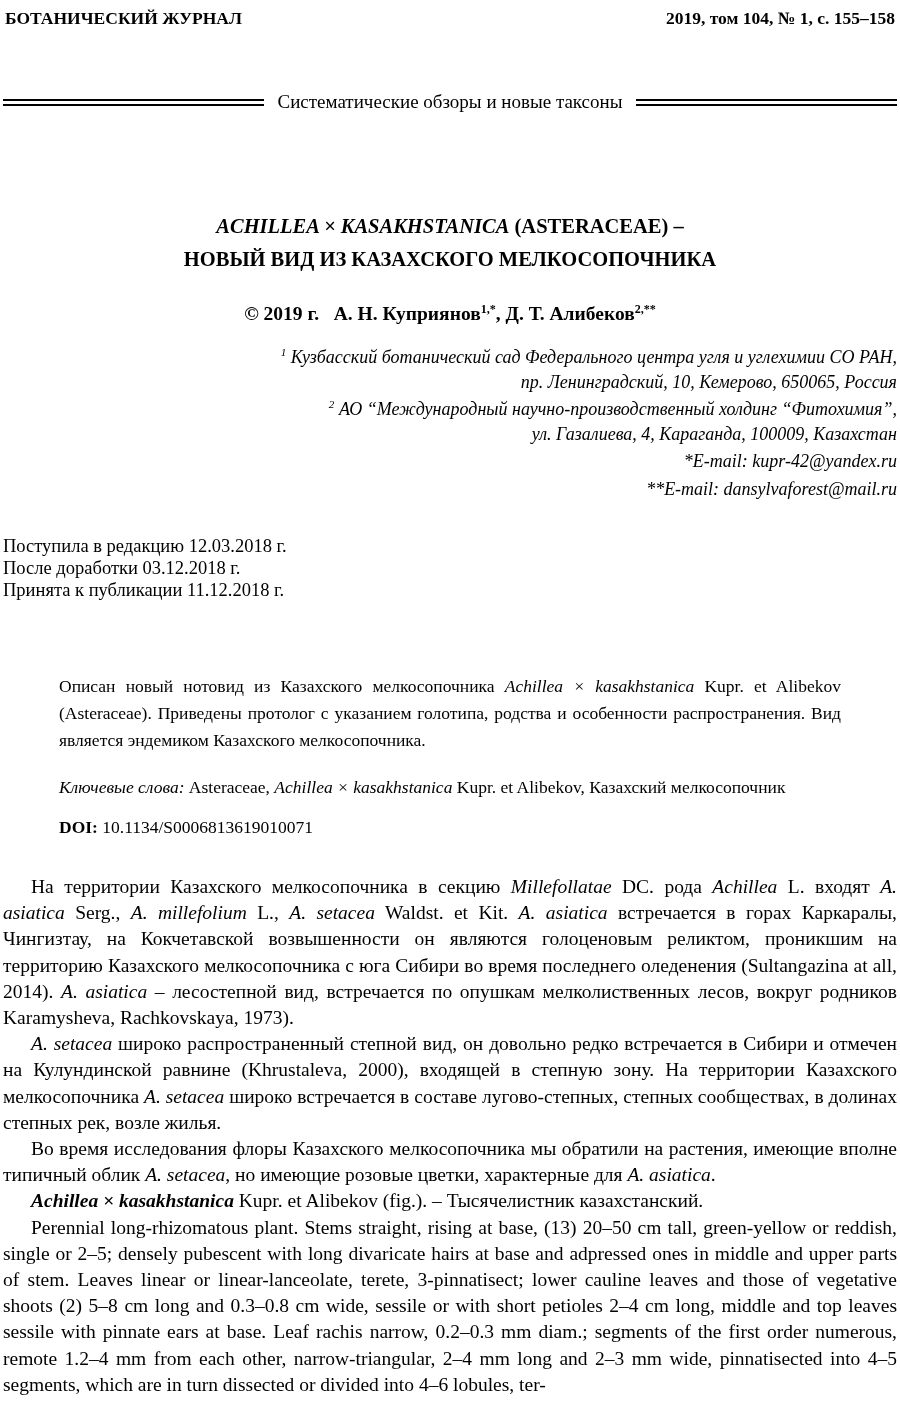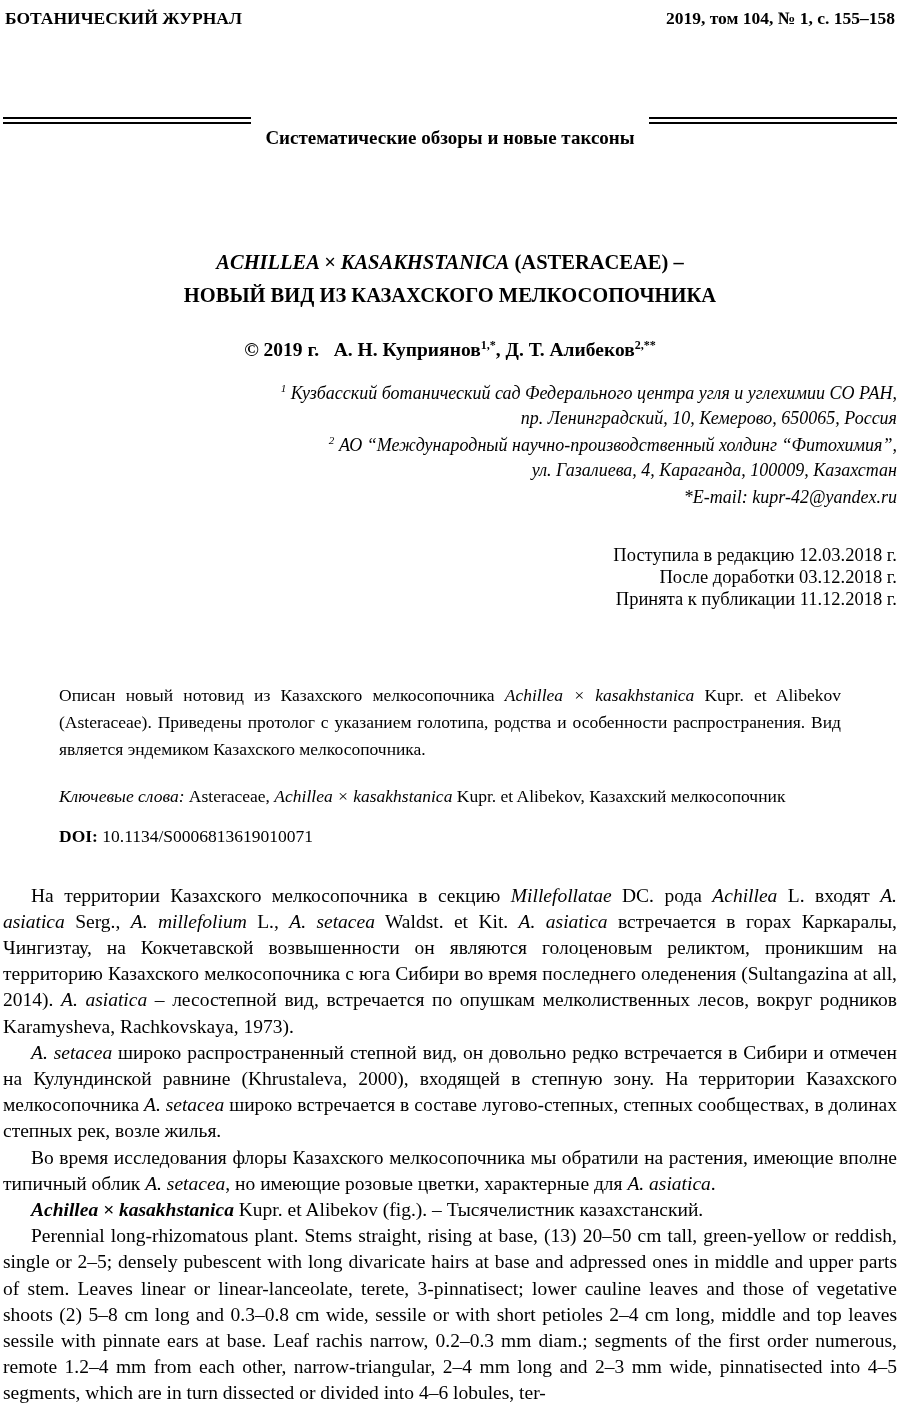--- a/index.html
+++ b/index.html
@@ -15,37 +15,37 @@
     display: flex; justify-content: space-between; align-items: baseline;
     font-weight: bold; font-size: 17.5px; padding: 0 2px;
   }
 
   .banner { display: flex; align-items: center; margin-top: 62px; }
   .banner .rule {
     flex: 1; height: 7px; box-sizing: border-box;
     border-top: 2px solid #000; border-bottom: 2px solid #000;
   }
   .banner .label {
-    font-weight: bold; font-size: 19px; white-space: nowrap; padding: 0 14px; margin-top: 36px;
+    font-weight: normal; font-size: 19px; white-space: nowrap; padding: 0 14px;
   }
 
   .title-block {
     text-align: center; margin-top: 97px;
     font-weight: bold; font-size: 20.5px; line-height: 33px;
   }
 
   .authors {
     text-align: center; font-weight: bold; font-size: 19.5px; margin-top: 27px;
   }
 
   .affiliations { text-align: right; font-style: italic; font-size: 18px; margin-top: 20px; }
   .affiliations .aff-line { line-height: 24.5px; }
   .affiliations .gap { margin-top: 3px; }
 
-  .dates { text-align: right; font-size: 18.5px; margin-top: 34px; }
+  .dates { text-align: left; font-size: 18.5px; margin-top: 34px; }
   .dates .date-line { line-height: 22px; }
 
   .abstract {
     margin: 72px 56px 0 56px; text-align: justify;
     font-size: 17.5px; line-height: 27px;
   }
   .keywords {
     margin: 20px 56px 0 56px; text-align: justify;
     font-size: 17.5px; line-height: 27px;
   }
@@ -80,20 +80,21 @@
   </div>
 
   <div class="authors"><span>© 2019 г.  А. Н. Куприянов</span><sup>1,*</sup><span>, Д. Т. Алибеков</span><sup>2,**</sup></div>
 
   <div class="affiliations">
     <div class="aff-line"><sup>1</sup><span> Кузбасский ботанический сад Федерального центра угля и углехимии СО РАН,</span></div>
     <div class="aff-line"><span>пр. Ленинградский, 10, Кемерово, 650065, Россия</span></div>
     <div class="aff-line gap"><sup>2</sup><span> АО “Международный научно-производственный холдинг “Фитохимия”,</span></div>
     <div class="aff-line"><span>ул. Газалиева, 4, Караганда, 100009, Казахстан</span></div>
     <div class="aff-line gap"><span>*E-mail: kupr-42@yandex.ru</span></div>
+    <div class="aff-line gap"><span>**E-mail: dansylvaforest@mail.ru</span></div>
   </div>
 
   <div class="dates">
     <div class="date-line">Поступила в редакцию 12.03.2018 г.</div>
     <div class="date-line">После доработки 03.12.2018 г.</div>
     <div class="date-line">Принята к публикации 11.12.2018 г.</div>
   </div>
 
   <div class="abstract"><span>Описан новый нотовид из Казахского мелкосопочника </span><span class="i">Achillea × kasakhstanica</span><span> Kupr. et Alibekov (Asteraceae). Приведены протолог с указанием голотипа, родства и особенности распространения. Вид является эндемиком Казахского мелкосопочника.</span></div>
 

